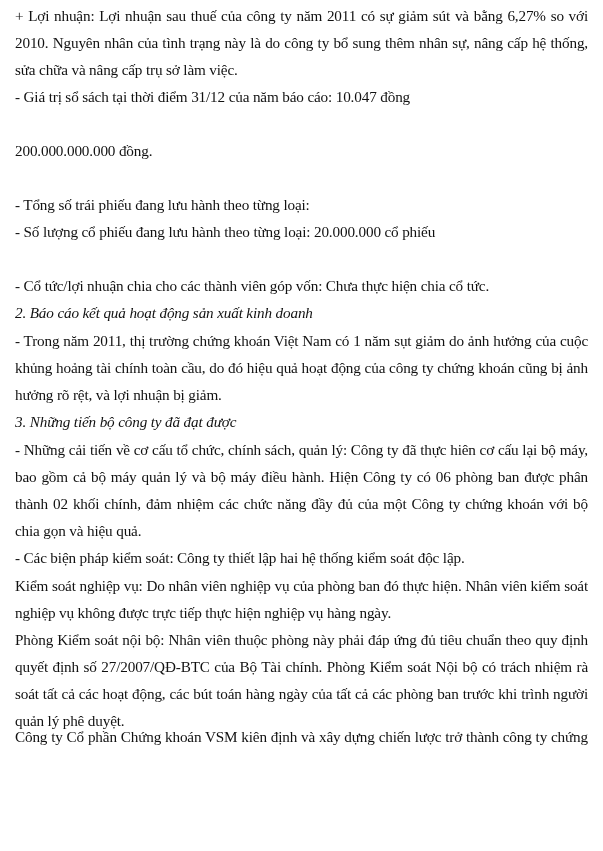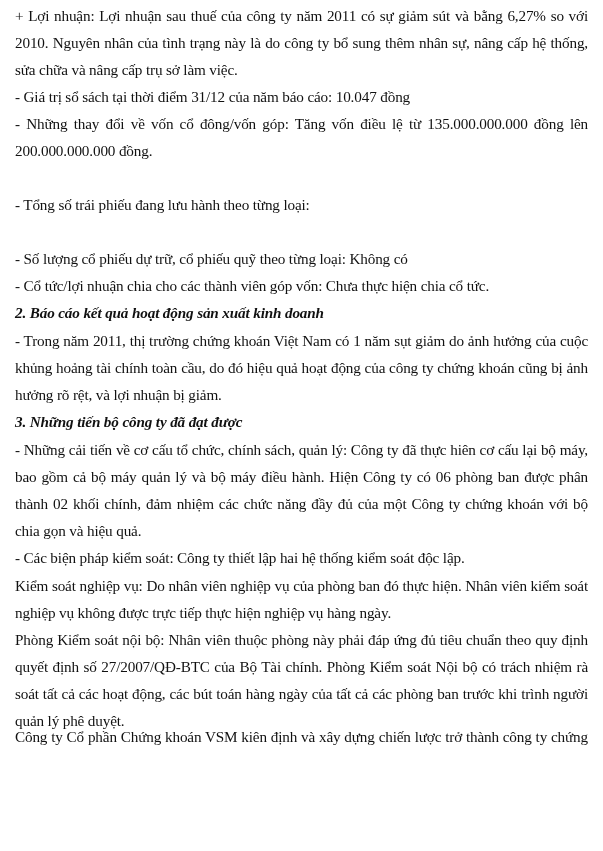--- a/index.html
+++ b/index.html
@@ -33,36 +33,35 @@
     }
     .full {
       width: 573px;
       text-align: justify;
       text-align-last: justify;
       white-space: normal;
       overflow: hidden;
       height: 20px;
     }
     .heading {
-      font-weight: bold;
+      font-weight: normal;
       font-style: italic;
     }
   </style>
 </head>
 <body>
 
 <div class="page">
   <div class="line full" style="top:6px">+ Lợi nhuận: Lợi nhuận sau thuế của công ty năm 2011 có sự giảm sút và bằng 6,27% so với năm</div>
   <div class="line full" style="top:33px">2010. Nguyên nhân của tình trạng này là do công ty bổ sung thêm nhân sự, nâng cấp hệ thống,</div>
   <div class="line" style="top:60px">sửa chữa và nâng cấp trụ sở làm việc.</div>
   <div class="line" style="top:87px">-  Giá trị sổ sách tại thời điểm 31/12 của năm báo cáo: 10.047 đồng</div>
-  <div class="line full" style="top:114px">-  Những thay đổi về vốn cổ đông/vốn góp: Tăng vốn điều lệ từ 135.000.000.000 đồng lên</div>
   <div class="line" style="top:141px">200.000.000.000 đồng.</div>
   <div class="line" style="top:195px">- Tổng số trái phiếu đang lưu hành theo từng loại:</div>
-  <div class="line" style="top:249px">- Số lượng cổ phiếu dự trữ, cổ phiếu quỹ theo từng loại: Không có</div>
+  <div class="line" style="top:222px">- Số lượng cổ phiếu đang lưu hành theo từng loại: 20.000.000 cổ phiếu</div>
   <div class="line" style="top:276px">- Cổ tức/lợi nhuận chia cho các thành viên góp vốn: Chưa thực hiện chia cổ tức.</div>
   <div class="line heading" style="top:303px">2. Báo cáo kết quả hoạt động sản xuất kinh doanh</div>
   <div class="line full" style="top:331px">- Trong năm 2011, thị trường chứng khoán Việt Nam có 1 năm sụt giảm do ảnh hưởng của cuộc</div>
   <div class="line full" style="top:358px">khủng hoảng tài chính toàn cầu, do đó hiệu quả hoạt động của công ty chứng khoán cũng bị ảnh</div>
   <div class="line" style="top:385px">hưởng rõ rệt, và lợi nhuận bị giảm.</div>
   <div class="line heading" style="top:412px">3. Những tiến bộ công ty đã đạt được</div>
   <div class="line full" style="top:440px">- Những cải tiến về cơ cấu tổ chức, chính sách, quản lý: Công ty đã thực hiên cơ cấu lại bộ máy,</div>
   <div class="line full" style="top:467px">bao gồm cả bộ máy quản lý và bộ máy điều hành. Hiện Công ty có 06 phòng ban được phân chia</div>
   <div class="line full" style="top:494px">thành 02 khối chính, đảm nhiệm các chức năng đầy đủ của một Công ty chứng khoán với bộ máy</div>
   <div class="line" style="top:521px">chia gọn và hiệu quả.</div>

